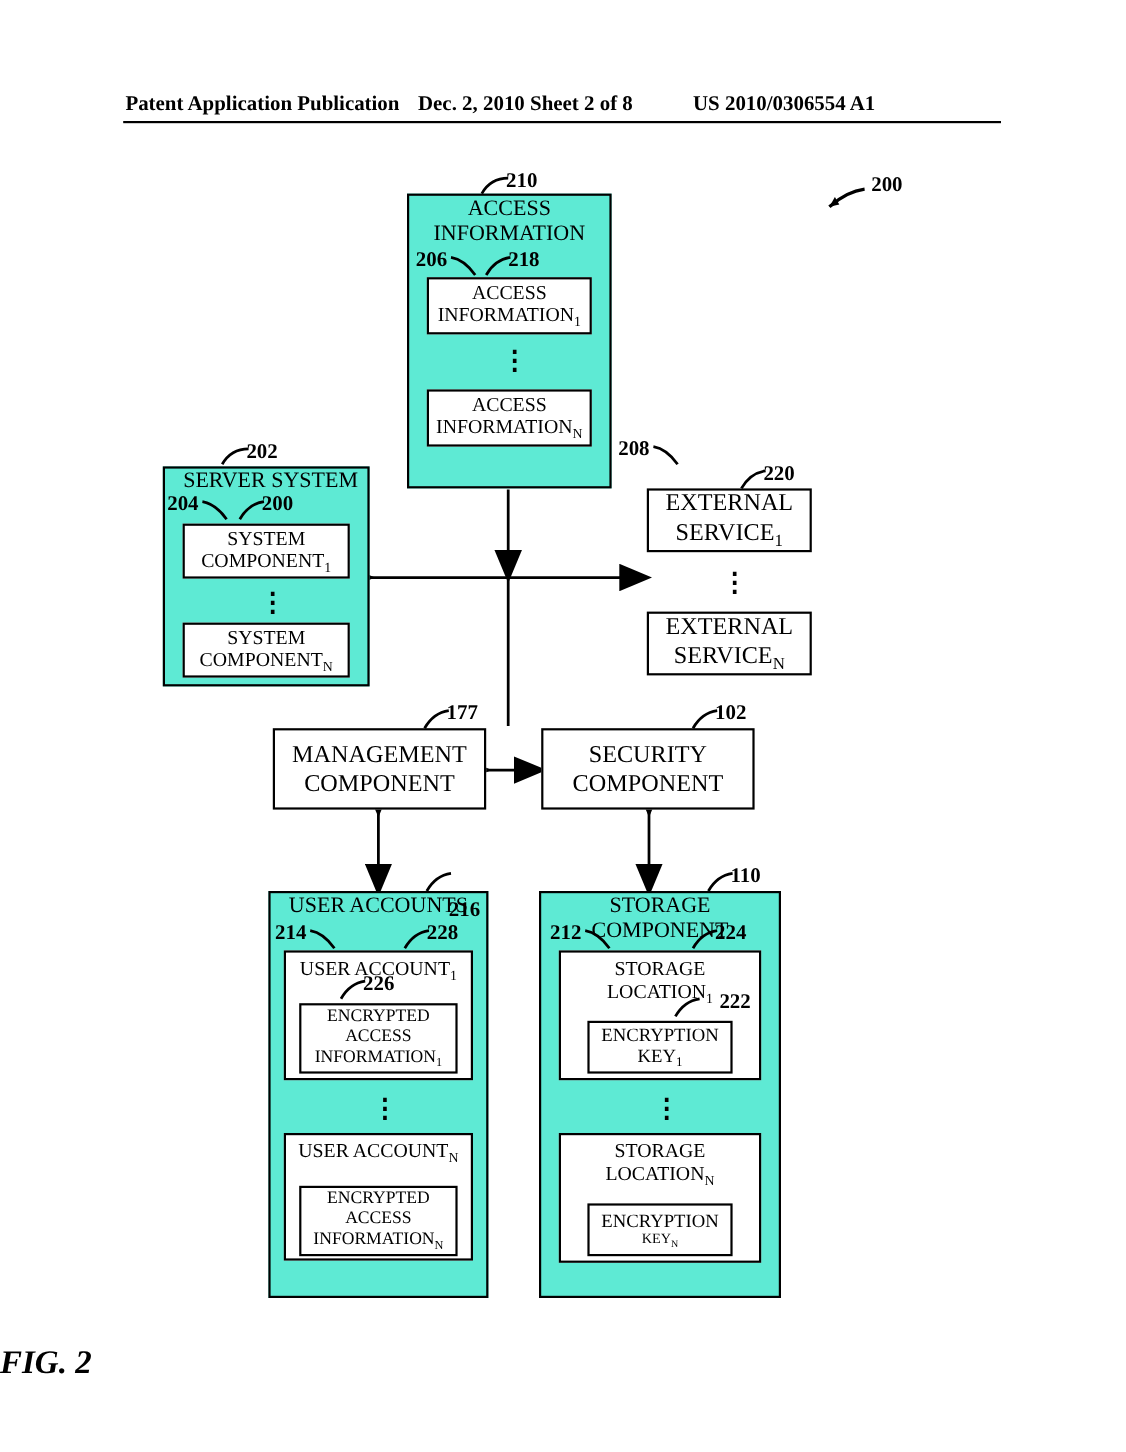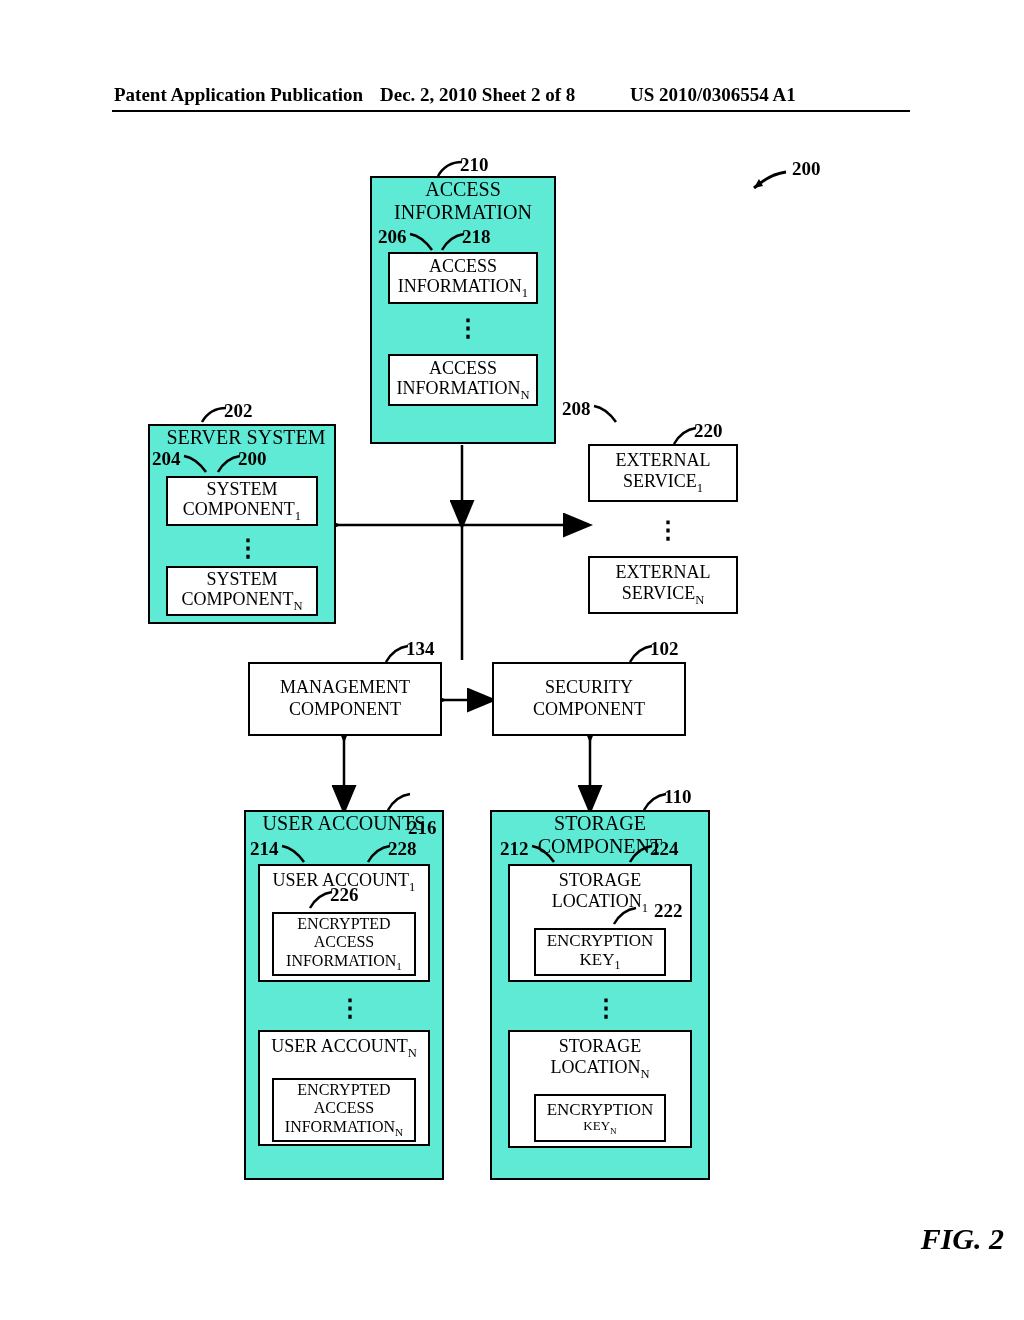--- a/index.html
+++ b/index.html
@@ -34,21 +34,21 @@
     left: 0;
     top: 0;
     width: 1024px;
     height: 1320px;
   }
   .box {
     position: absolute;
     border: 2.5px solid #000;
     background: #fff;
     text-align: center;
-    font-size: 18px;
+    font-size: 22px;
     line-height: 1.2;
     display: flex;
     flex-direction: column;
     justify-content: center;
     align-items: center;
     box-sizing: border-box;
   }
   .container {
     position: absolute;
     border: 2.5px solid #000;
@@ -89,21 +89,21 @@
 
   .ref {
     position: absolute;
     font-size: 19px;
     font-weight: bold;
   }
   .figlabel {
     position: absolute;
     left: 0;
     width: 1004px;
-    text-align: right;
+    text-align: left;
     top: 1222px;
     font-size: 30px;
     font-weight: bold;
     font-style: italic;
   }
   sub { font-size: 0.7em; }
 
   svg.conn {
     position: absolute;
     left: 0; top: 0;
@@ -237,21 +237,21 @@
       </svg></div>
   <div class="ref" style="left:694px; top:420px;">220</div>
   <div class="hook" style="left:670px; top:426px;"><svg viewBox="0 0 28 20">
         <path d="M4,18 Q12,4 26,2" fill="none" stroke="#000" stroke-width="2.5"></path>
       </svg></div>
 
   <div class="box" style="left:248px; top:662px; width:194px; height:74px;">
     <div><span>MANAGEMENT</span></div>
     <div><span>COMPONENT</span></div>
   </div>
-  <div class="ref" style="left:406px; top:638px;">134</div>
+  <div class="ref" style="left:406px; top:638px;">177</div>
   <div class="hook" style="left:382px; top:644px;"><svg viewBox="0 0 28 20">
         <path d="M4,18 Q12,4 26,2" fill="none" stroke="#000" stroke-width="2.5"></path>
       </svg></div>
 
   <div class="box" style="left:492px; top:662px; width:194px; height:74px;">
     <div><span>SECURITY</span></div>
     <div><span>COMPONENT</span></div>
   </div>
   <div class="ref" style="left:650px; top:638px;">102</div>
   <div class="hook" style="left:626px; top:644px;"><svg viewBox="0 0 28 20">

